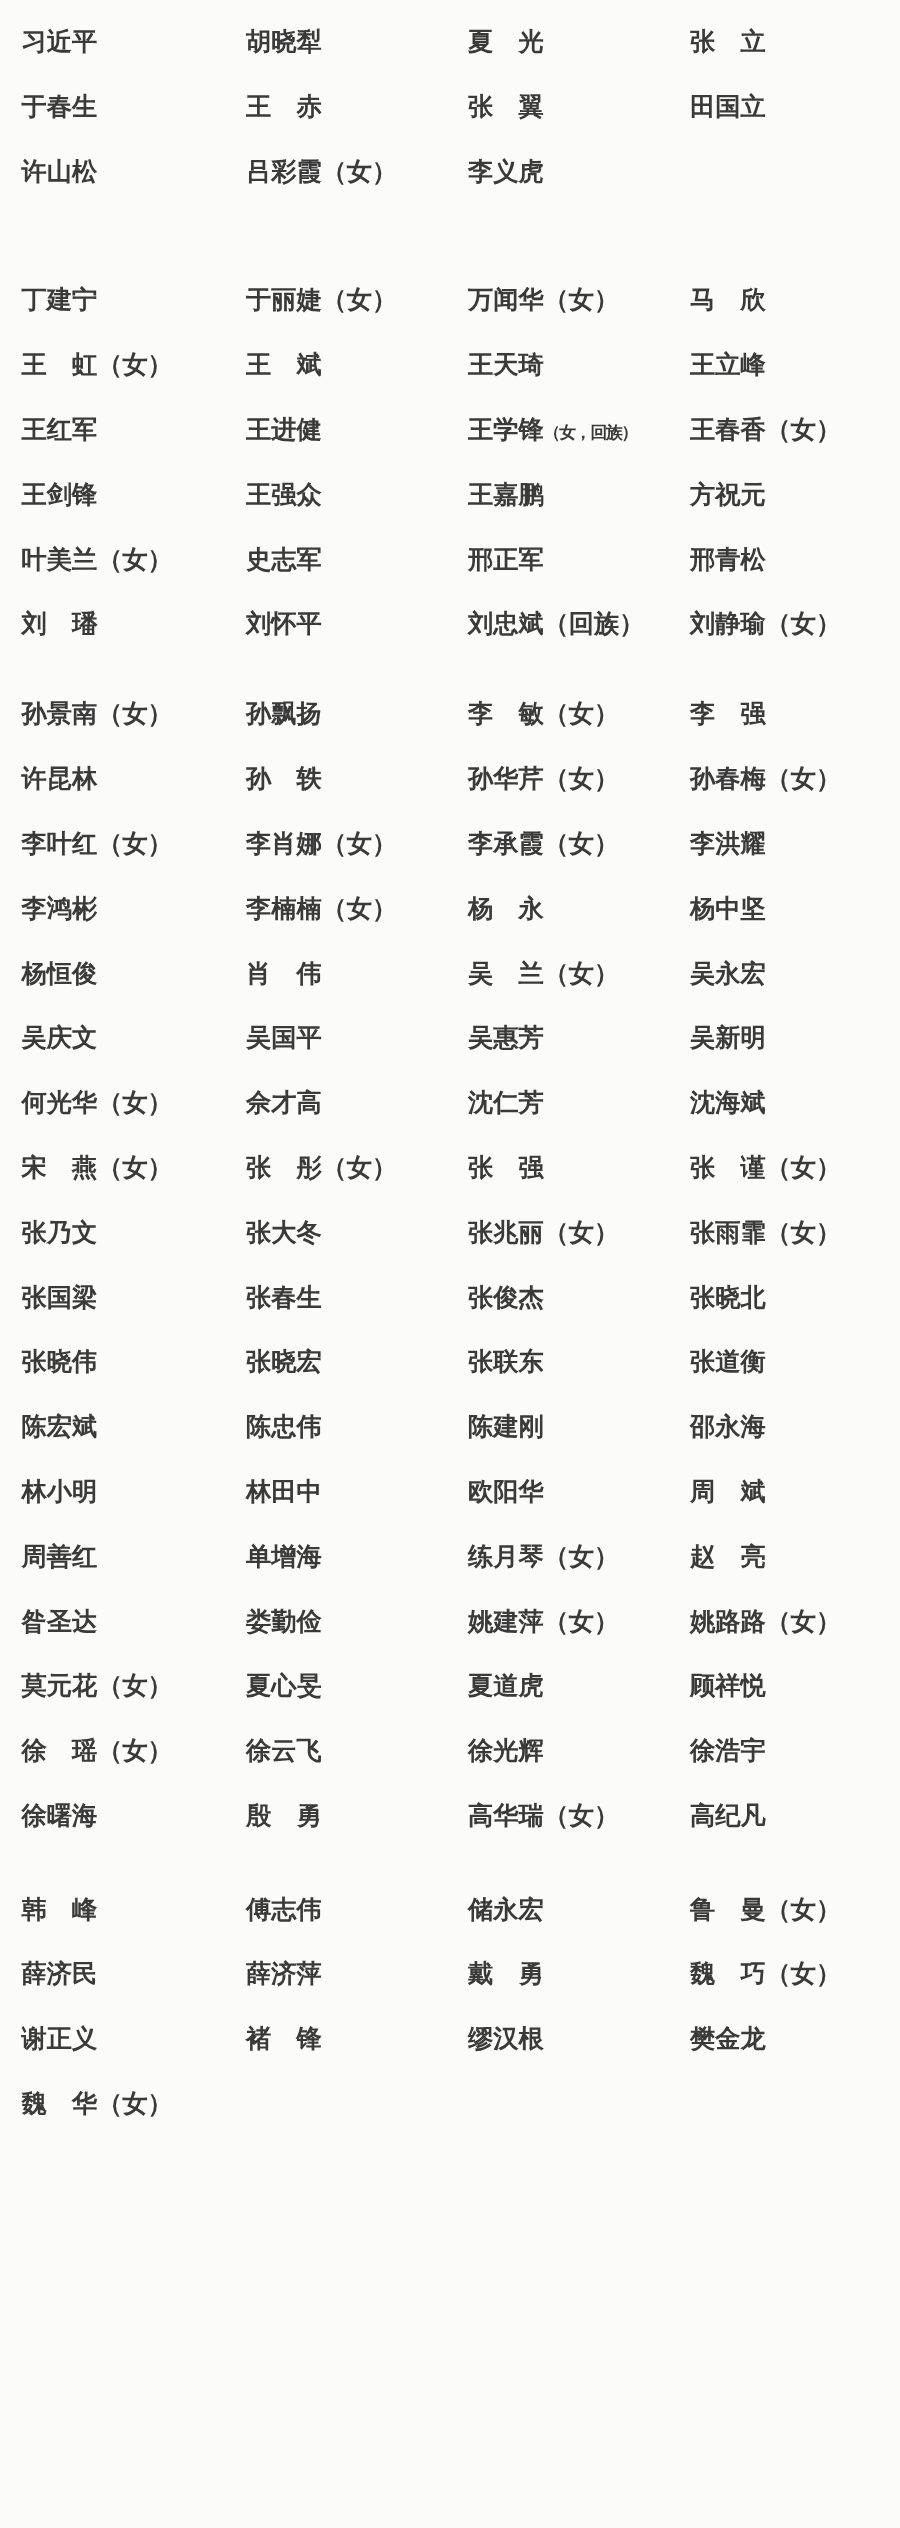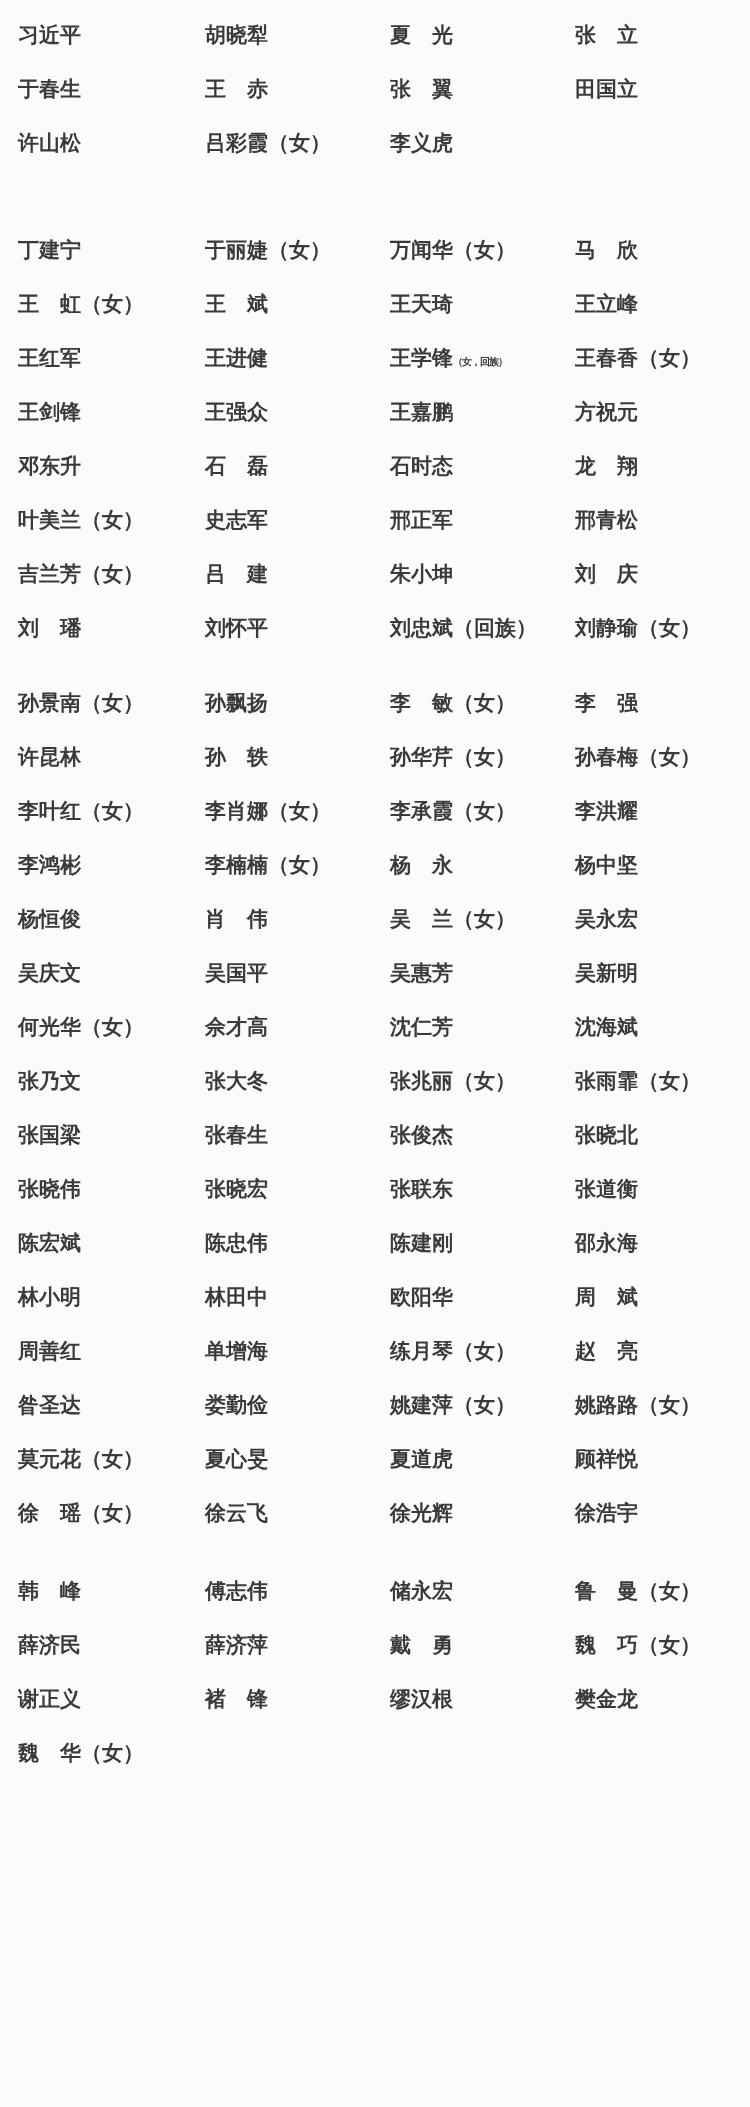--- a/index.html
+++ b/index.html
@@ -33,21 +33,21 @@
     }
     .cell {
       flex: 0 0 185px;
       white-space: nowrap;
     }
     .cell:first-child { flex-basis: 187px; }
     .cell:last-child  { flex: 0 0 auto; }
     .nm { letter-spacing: 0; }
     .note { }
     .note.small {
-      font-size: 10px;
+      font-size: 14px;
       letter-spacing: -1px;
     }
   </style>
 </head>
 <body>
 
 <main class="doc">
   <div>
       <section class="block block-1">
         <div class="row">
@@ -87,38 +87,26 @@
           <span class="cell"><span class="nm">王学锋</span><span class="note small">（女，回族）</span></span>
           <span class="cell"><span class="nm">王春香</span><span class="note">（女）</span></span>
         </div>
         <div class="row">
           <span class="cell"><span class="nm">王剑锋</span></span>
           <span class="cell"><span class="nm">王强众</span></span>
           <span class="cell"><span class="nm">王嘉鹏</span></span>
           <span class="cell"><span class="nm">方祝元</span></span>
         </div>
         <div class="row">
-          <span class="cell"><span class="nm">邓东升</span></span>
-          <span class="cell"><span class="nm">石　磊</span></span>
-          <span class="cell"><span class="nm">石时态</span></span>
-          <span class="cell"><span class="nm">龙　翔</span></span>
-        </div>
-        <div class="row">
           <span class="cell"><span class="nm">叶美兰</span><span class="note">（女）</span></span>
           <span class="cell"><span class="nm">史志军</span></span>
           <span class="cell"><span class="nm">邢正军</span></span>
           <span class="cell"><span class="nm">邢青松</span></span>
         </div>
         <div class="row">
-          <span class="cell"><span class="nm">吉兰芳</span><span class="note">（女）</span></span>
-          <span class="cell"><span class="nm">吕　建</span></span>
-          <span class="cell"><span class="nm">朱小坤</span></span>
-          <span class="cell"><span class="nm">刘　庆</span></span>
-        </div>
-        <div class="row">
           <span class="cell"><span class="nm">刘　璠</span></span>
           <span class="cell"><span class="nm">刘怀平</span></span>
           <span class="cell"><span class="nm">刘忠斌</span><span class="note">（回族）</span></span>
           <span class="cell"><span class="nm">刘静瑜</span><span class="note">（女）</span></span>
         </div>
       </section>
       <section class="block block-3">
         <div class="row">
           <span class="cell"><span class="nm">孙景南</span><span class="note">（女）</span></span>
           <span class="cell"><span class="nm">孙飘扬</span></span>
@@ -155,20 +143,26 @@
           <span class="cell"><span class="nm">吴惠芳</span></span>
           <span class="cell"><span class="nm">吴新明</span></span>
         </div>
         <div class="row">
           <span class="cell"><span class="nm">何光华</span><span class="note">（女）</span></span>
           <span class="cell"><span class="nm">佘才高</span></span>
           <span class="cell"><span class="nm">沈仁芳</span></span>
           <span class="cell"><span class="nm">沈海斌</span></span>
         </div>
         <div class="row">
+          <span class="cell"><span class="nm">宋　燕</span><span class="note">（女）</span></span>
+          <span class="cell"><span class="nm">张　彤</span><span class="note">（女）</span></span>
+          <span class="cell"><span class="nm">张　强</span></span>
+          <span class="cell"><span class="nm">张　谨</span><span class="note">（女）</span></span>
+        </div>
+        <div class="row">
           <span class="cell"><span class="nm">张乃文</span></span>
           <span class="cell"><span class="nm">张大冬</span></span>
           <span class="cell"><span class="nm">张兆丽</span><span class="note">（女）</span></span>
           <span class="cell"><span class="nm">张雨霏</span><span class="note">（女）</span></span>
         </div>
         <div class="row">
           <span class="cell"><span class="nm">张国梁</span></span>
           <span class="cell"><span class="nm">张春生</span></span>
           <span class="cell"><span class="nm">张俊杰</span></span>
           <span class="cell"><span class="nm">张晓北</span></span>
@@ -208,20 +202,26 @@
           <span class="cell"><span class="nm">夏心旻</span></span>
           <span class="cell"><span class="nm">夏道虎</span></span>
           <span class="cell"><span class="nm">顾祥悦</span></span>
         </div>
         <div class="row">
           <span class="cell"><span class="nm">徐　瑶</span><span class="note">（女）</span></span>
           <span class="cell"><span class="nm">徐云飞</span></span>
           <span class="cell"><span class="nm">徐光辉</span></span>
           <span class="cell"><span class="nm">徐浩宇</span></span>
         </div>
+        <div class="row">
+          <span class="cell"><span class="nm">徐曙海</span></span>
+          <span class="cell"><span class="nm">殷　勇</span></span>
+          <span class="cell"><span class="nm">高华瑞</span><span class="note">（女）</span></span>
+          <span class="cell"><span class="nm">高纪凡</span></span>
+        </div>
       </section>
       <section class="block block-4">
         <div class="row">
           <span class="cell"><span class="nm">韩　峰</span></span>
           <span class="cell"><span class="nm">傅志伟</span></span>
           <span class="cell"><span class="nm">储永宏</span></span>
           <span class="cell"><span class="nm">鲁　曼</span><span class="note">（女）</span></span>
         </div>
         <div class="row">
           <span class="cell"><span class="nm">薛济民</span></span>

